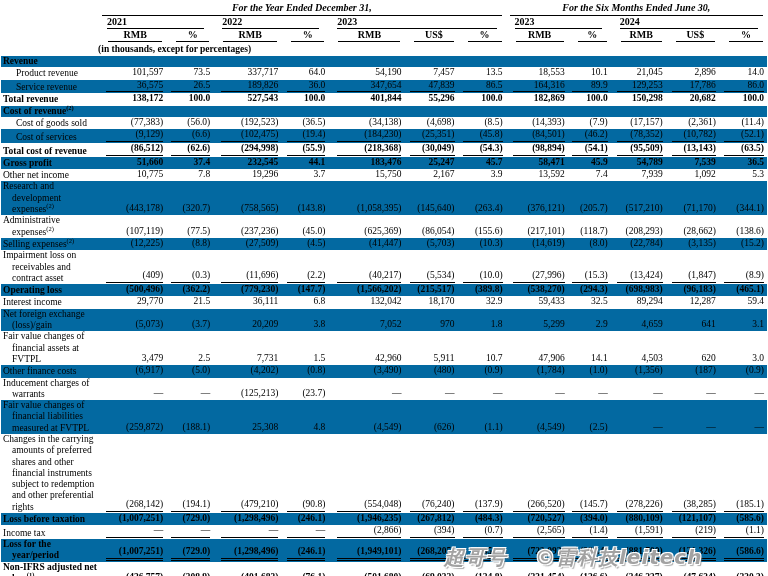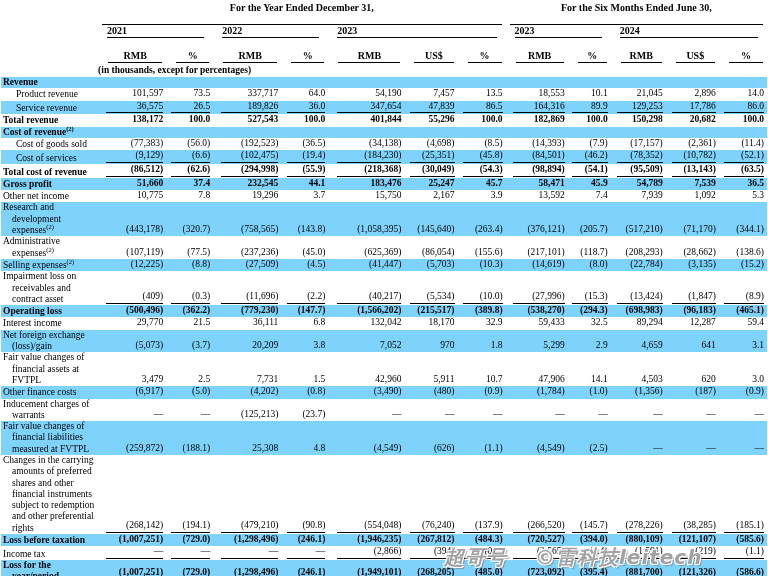--- a/index.html
+++ b/index.html
@@ -1,26 +1,26 @@
 <!DOCTYPE html>
 <html><head>
 <meta charset="utf-8">
 <style>
   html,body{margin:0;padding:0;background:#fff;}
   .page{position:relative;width:768px;height:576px;background:#fff;overflow:hidden;
         font-family:"Liberation Serif","DejaVu Serif",serif;color:#000;}
   table{border-collapse:separate;border-spacing:0;table-layout:fixed;width:766px;margin:2px 1px 0 1px;}
   thead th{font-weight:bold;font-size:10px;padding:0;vertical-align:bottom;line-height:12px;}
   th.sp{padding:0;}
-  th.grp span{display:block;margin:0 4px;border-bottom:1.4px solid #000;padding-bottom:10px;text-align:center;white-space:nowrap;}
+  th.grp span{display:block;margin:0 4px;border-bottom:1.4px solid #000;padding-bottom:1px;text-align:center;white-space:nowrap;font-style:italic;}
   th.yr span{display:block;margin:0 9px;border-bottom:1.4px solid #000;text-align:left;}
-  th.ch span{display:block;margin:12px 4px 0 10px;border-bottom:1.4px solid #000;text-align:center;}
+  th.ch span{display:block;margin:0 4px 0 10px;border-bottom:1.4px solid #000;text-align:center;}
   th.note{text-align:left;font-size:9.5px;line-height:12px;padding:1px 90px 1px 0;}
   tbody td{font-size:9.5px;line-height:11.3px;vertical-align:bottom;padding:0;}
-  tr.shaded{background:#7dd3fc;}
+  tr.shaded{background:#0369a1;}
   td.lblcell{padding:0 1px 0 2px;}
   .lbl{display:block;padding-left:9px;text-indent:-9px;}
   td.sub .lbl{padding-left:22px;text-indent:-9px;}
   td.num{text-align:right;padding:0 3px 1px 0;}
   td.num .v{display:inline-block;min-width:88%;}
   tr.b{font-weight:bold;}
   tr.u td.num .v{border-bottom:1px solid #000;padding-bottom:0.5px;}
   tr.uu td.num .v{border-bottom:3px double #000;padding-bottom:0.5px;}
   sup{font-size:6.5px;vertical-align:super;line-height:0;}
   .wm{position:absolute;left:444px;top:544px;font-family:"DejaVu Sans","Liberation Sans",sans-serif;

